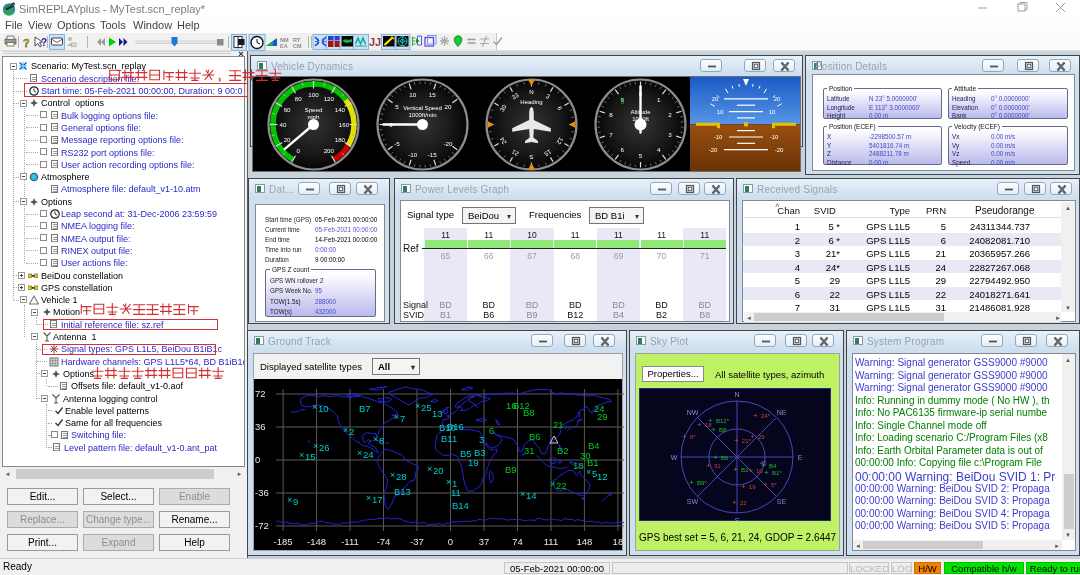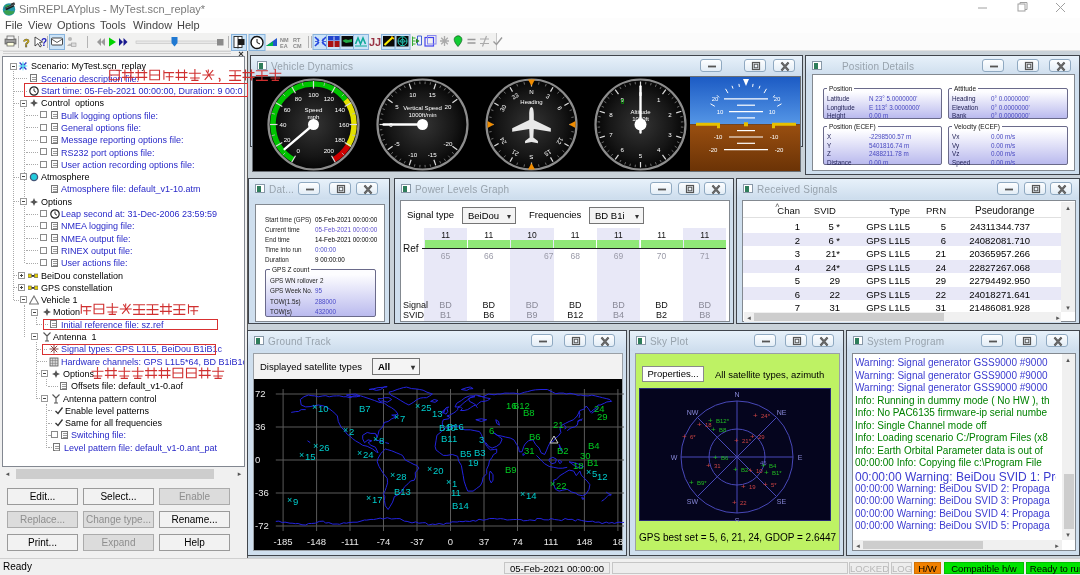--- a/index.html
+++ b/index.html
@@ -350,21 +350,21 @@
       <div class="doc" style="left:57px;top:324.7px">
         <i></i>
       </div>
       <div class="trow tb-blk" style="left:68px;top:324.2px">Offsets file: default_v1-0.aof</div>
       <div class="expbox" style="left:38px;top:337.7px">
         <i></i>
       </div>
       <svg class="abs" style="left:48px;top:336.5px" width="10" height="10">
         <path d="M5 9 L5 4 M5 4 L1.5 0.5 M5 4 L8.5 0.5 M3 9 L7 9" stroke="#555" stroke-width="1.1" fill="none"></path>
       </svg>
-      <div class="trow tb-blk" style="left:60px;top:336.5px">Antenna pattern control</div>
+      <div class="trow tb-blk" style="left:60px;top:336.5px">Antenna logging control</div>
       <svg class="abs" style="left:51px;top:348.8px" width="10" height="10">
         <path d="M1.5 5 L4 7.5 L8.5 1.5" stroke="#333" stroke-width="1.3" fill="none"></path>
       </svg>
       <div class="trow tb-blk" style="left:62px;top:348.8px">Enable level patterns</div>
       <svg class="abs" style="left:51px;top:361.1px" width="10" height="10">
         <path d="M1.5 5 L4 7.5 L8.5 1.5" stroke="#333" stroke-width="1.3" fill="none"></path>
       </svg>
       <div class="trow tb-blk" style="left:62px;top:361.1px">Same for all frequencies</div>
       <div class="cbx" style="left:48px;top:374.2px"></div>
       <div class="doc" style="left:58px;top:373.9px">
@@ -682,21 +682,21 @@
         <path d="M543.0 45.8 L519.0 45.8 L519.0 51.3 L522.0 51.3 L522.0 48.8 L543.0 48.8 Z" fill="#e7c000"></path>
         <rect x="491.0" y="45.3" width="4" height="4" fill="#e7c000"></rect>
       </svg>
     </div>
   </div>
 <div class="win" style="left:805px;top:55px;width:275px;height:120px">
     <div class="wtb"></div>
     <div class="wicon" style="left:6px">
       <i></i>
     </div>
-    <div class="wtitle" style="left:36px">Position Details</div>
+    <div class="wtitle" style="left:9px">Position Details</div>
     <div class="wbtn" style="left:176px">
       <svg width="22" height="13">
         <line x1="7" y1="6.5" x2="15" y2="6.5" stroke="#555" stroke-width="1.8"></line>
       </svg>
     </div>
     <div class="wbtn" style="left:211px">
       <svg width="22" height="13">
         <rect x="7.5" y="2.5" width="7" height="7" fill="none" stroke="#555" stroke-width="1.2"></rect>
         <rect x="9.2" y="4.2" width="3.6" height="3.6" fill="none" stroke="#555" stroke-width="1"></rect>
       </svg>
@@ -825,21 +825,21 @@
       <div class="abs" style="left:23.5px;top:38.5px;width:42.2px;height:8.5px;background:#90e878"></div>
       <div class="abs" style="left:23.0px;top:50px;width:43.2px;height:10px;font-size:8.5px;text-align:center;color:#9a9aa8">65</div>
       <div class="abs" style="left:23.0px;top:99px;width:43.2px;font-size:9px;text-align:center;color:#8a8a98">BD<br>B1</div>
       <div class="abs" style="left:66.2px;top:29px;width:43.2px;height:10px;font-size:8.5px;text-align:center;color:#111">11</div>
       <div class="abs" style="left:66.7px;top:38.5px;width:42.2px;height:8.5px;background:#90e878"></div>
       <div class="abs" style="left:66.2px;top:50px;width:43.2px;height:10px;font-size:8.5px;text-align:center;color:#9a9aa8">66</div>
       <div class="abs" style="left:66.2px;top:99px;width:43.2px;font-size:9px;text-align:center;color:#111">BD<br>B6</div>
       <div class="abs" style="left:109.4px;top:27px;width:43.2px;height:93px;background:#e8e8f7"></div>
       <div class="abs" style="left:109.4px;top:29px;width:43.2px;height:10px;font-size:8.5px;text-align:center;color:#111">10</div>
       <div class="abs" style="left:109.9px;top:38.5px;width:42.2px;height:8.5px;background:#90e878"></div>
-      <div class="abs" style="left:109.4px;top:50px;width:43.2px;height:10px;font-size:8.5px;text-align:right;color:#9a9aa8">67</div>
+      <div class="abs" style="left:109.4px;top:50px;width:43.2px;height:10px;font-size:8.5px;text-align:center;color:#9a9aa8">67</div>
       <div class="abs" style="left:109.4px;top:99px;width:43.2px;font-size:9px;text-align:center;color:#8a8a98">BD<br>B9</div>
       <div class="abs" style="left:152.6px;top:29px;width:43.2px;height:10px;font-size:8.5px;text-align:center;color:#111">11</div>
       <div class="abs" style="left:153.1px;top:38.5px;width:42.2px;height:8.5px;background:#90e878"></div>
       <div class="abs" style="left:152.6px;top:50px;width:43.2px;height:10px;font-size:8.5px;text-align:center;color:#9a9aa8">68</div>
       <div class="abs" style="left:152.6px;top:99px;width:43.2px;font-size:9px;text-align:center;color:#111">BD<br>B12</div>
       <div class="abs" style="left:195.8px;top:27px;width:43.2px;height:93px;background:#e8e8f7"></div>
       <div class="abs" style="left:195.8px;top:29px;width:43.2px;height:10px;font-size:8.5px;text-align:center;color:#111">11</div>
       <div class="abs" style="left:196.3px;top:38.5px;width:42.2px;height:8.5px;background:#90e878"></div>
       <div class="abs" style="left:195.8px;top:50px;width:43.2px;height:10px;font-size:8.5px;text-align:center;color:#9a9aa8">69</div>
       <div class="abs" style="left:195.8px;top:99px;width:43.2px;font-size:9px;text-align:center;color:#8a8a98">BD<br>B4</div>

